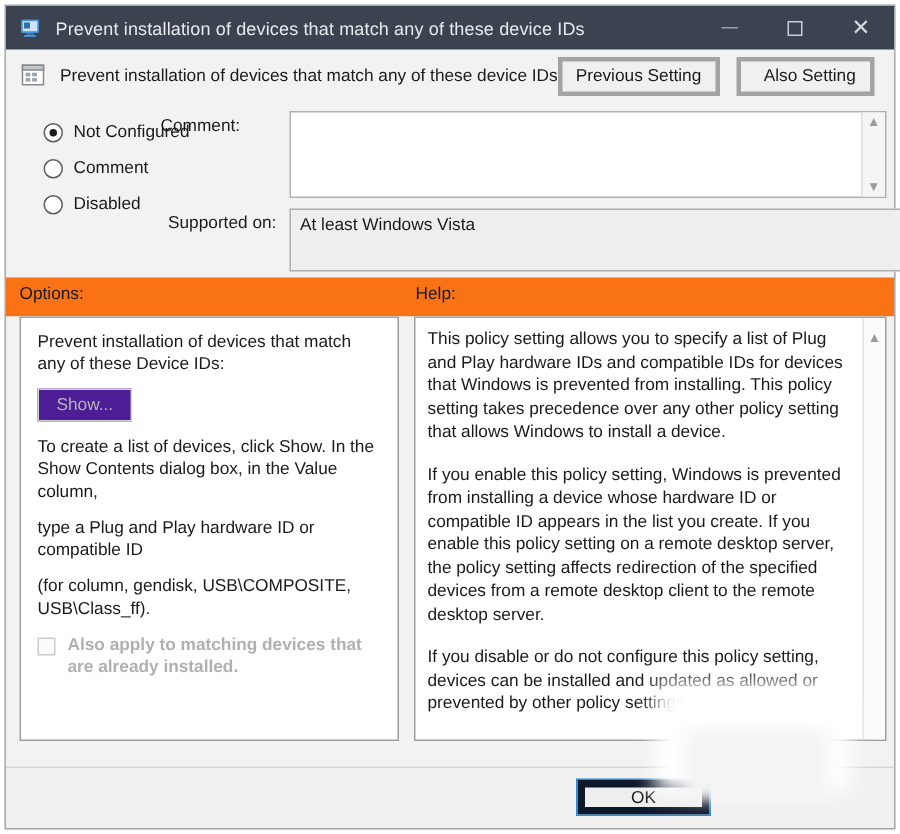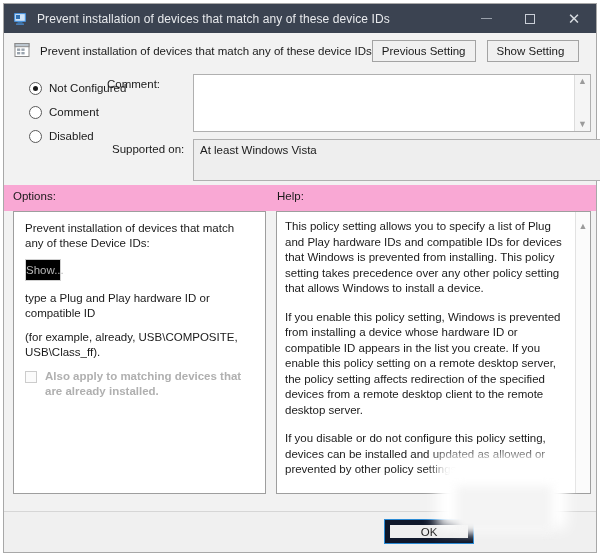--- a/index.html
+++ b/index.html
@@ -85,29 +85,29 @@
     white-space: nowrap;
   }
   .hdr-buttons {
     margin-left: auto;
     display: flex;
     gap: 11px;
     padding-right: 64px;
   }
   .btn {
     background: #f0f0f0;
-    border: 1px solid #a3a3a3;
+    border: 3px solid #a3a3a3;
     font-size: 11.5px;
     color: #1a1a1a;
     padding: 4px 9px;
     font-family: "Liberation Sans", sans-serif;
     white-space: nowrap;
     cursor: default;
     min-width: 92px;
-    text-align: left;
+    text-align: right;
   }
 
   
   #toparea {
     flex: none;
     height: 116px;
     background: #f2f2f2;
     position: relative;
   }
   .radio-group {
@@ -187,21 +187,21 @@
     font-size: 9px;
     color: #9b9b9b;
     line-height: 1;
   }
 
   
   #sectionlabels {
     flex: none;
     height: 26px;
     position: relative;
-    background: #f9a8d4;
+    background: #f97316;
   }
   #options-label { left: 9px; top: 5px; }
   #help-label { left: 273px; top: 5px; }
 
   
   #panels {
     flex: 1 1 auto;
     position: relative;
     background: #f2f2f2;
   }
@@ -244,26 +244,26 @@
   }
 
   .opt-text {
     font-size: 11.5px;
     color: #1a1a1a;
     line-height: 15px;
     margin: 0 0 9px 0;
   }
   .opt-text.tight { margin-bottom: 8px; }
   #show-button {
-    background: #000000;
+    background: #4c1d95;
     border: 1px solid #d0d0d0;
     color: #b7b7b7;
     font-size: 11.5px;
     padding: 4px 0;
-    width: 36px;
+    width: 63px;
     text-align: center;
     margin: 0 0 10px 0;
     font-family: "Liberation Sans", sans-serif;
   }
   .check-row {
     display: flex;
     margin-top: 3px;
   }
   .check-mark {
     width: 12px; height: 12px;
@@ -356,21 +356,21 @@
         <rect x="1" y="1.5" width="14" height="3.2" fill="#bcc6cf" stroke="#8a8a8a"></rect>
         <rect x="3" y="6.5" width="3.2" height="2.4" fill="#9aa4ae"></rect>
         <rect x="7.4" y="6.5" width="3.2" height="2.4" fill="#9aa4ae"></rect>
         <rect x="3" y="10" width="3.2" height="2.4" fill="#9aa4ae"></rect>
         <rect x="7.4" y="10" width="3.2" height="2.4" fill="#9aa4ae"></rect>
       </svg>
     </span>
     <span class="hdr-title">Prevent installation of devices that match any of these device IDs</span>
     <span class="hdr-buttons">
       <button class="btn">Previous Setting</button>
-      <button class="btn">Show Setting</button>
+      <button class="btn">Also Setting</button>
     </span>
   </div>
 
   <div id="toparea">
 
     <div class="radio-group">
       <label class="radio-row checked">
         <span class="radio-mark"></span>
         <span>Not Configured</span>
       </label>
@@ -406,22 +406,23 @@
   <div id="sectionlabels">
     <span class="field-label" id="options-label">Options:</span>
     <span class="field-label" id="help-label">Help:</span>
   </div>
 
   <div id="panels">
 
     <div class="panel" id="options-panel">
       <p class="opt-text tight">Prevent installation of devices that match any of these Device IDs:</p>
       <button id="show-button">Show...</button>
+      <p class="opt-text">To create a list of devices, click Show. In the Show Contents dialog box, in the Value column,</p>
       <p class="opt-text">type a Plug and Play hardware ID or compatible ID</p>
-      <p class="opt-text">(for example, already, USB\COMPOSITE, USB\Class_ff).</p>
+      <p class="opt-text">(for column, gendisk, USB\COMPOSITE, USB\Class_ff).</p>
       <label class="check-row">
         <span class="check-mark"></span>
         <span class="check-label">Also apply to matching devices that are already installed.</span>
       </label>
     </div>
 
     <div class="panel" id="help-panel">
       <div class="help-text">
         <p class="help-para">This policy setting allows you to specify a list of Plug and Play hardware IDs and compatible IDs for devices that Windows is prevented from installing. This policy setting takes precedence over any other policy setting that allows Windows to install a device.</p>
         <p class="help-para">If you enable this policy setting, Windows is prevented from installing a device whose hardware ID or compatible ID appears in the list you create. If you enable this policy setting on a remote desktop server, the policy setting affects redirection of the specified devices from a remote desktop client to the remote desktop server.</p>

